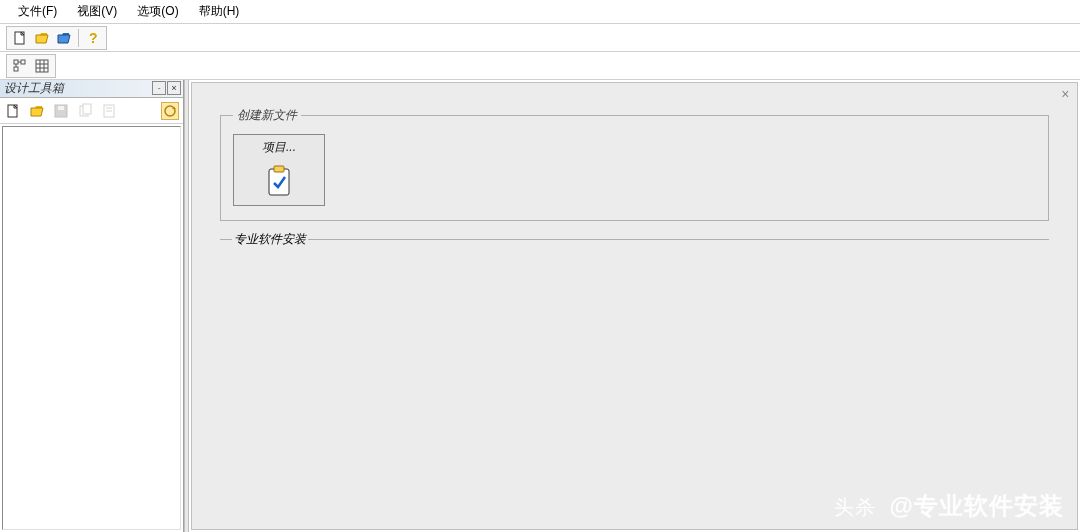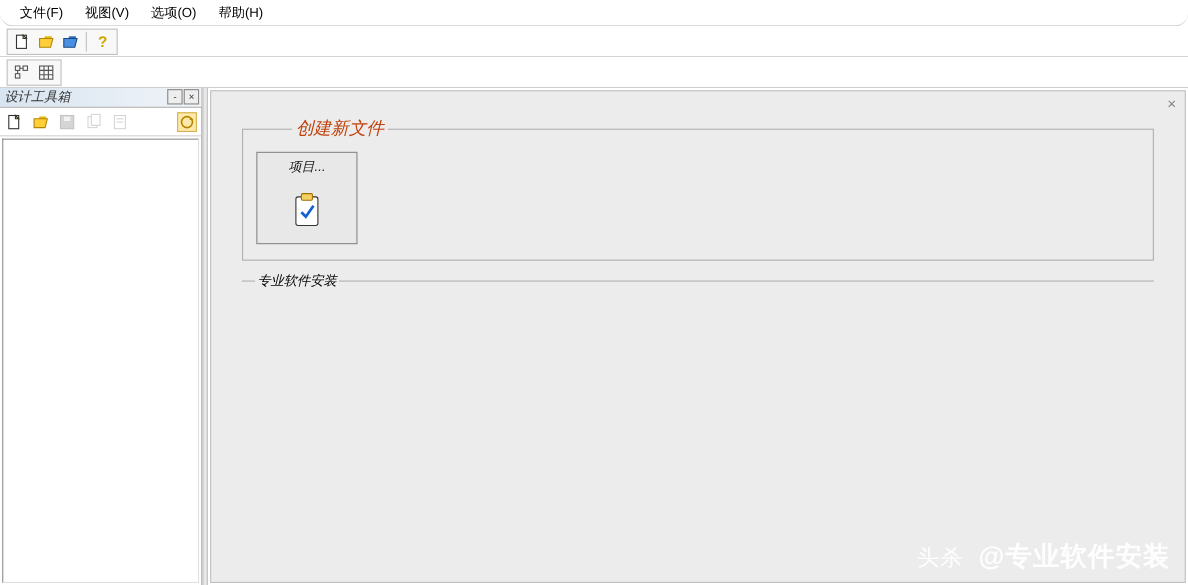--- a/index.html
+++ b/index.html
@@ -16,21 +16,20 @@
   }
 
   
   .menubar {
     height: 24px;
     background: #ffffff;
     border-bottom: 1px solid #d0d0d0;
     display: flex;
     align-items: center;
     padding-left: 8px;
-    border-radius: 12px;
   }
   .menu-item {
     padding: 3px 10px;
     cursor: default;
     color: #000;
   }
 
   
   .toolbar {
     height: 28px;
@@ -160,37 +159,36 @@
     line-height: 14px;
     cursor: default;
   }
 
   fieldset.group {
     border: 1px solid #b0b0b0;
     margin: 24px 28px 10px 28px;
     padding: 10px 12px 14px 12px;
   }
   fieldset.group legend {
-    font-size: 16px;
-    color: #c2410c;
+    font-size: 12px;
+    color: #404040;
     padding: 0 4px;
-    margin-left: 32px;
   }
   fieldset.recent {
     border: 1px solid #b0b0b0;
     border-bottom: none;
     border-left: none;
     border-right: none;
     margin: 6px 28px 0 28px;
     padding: 6px 12px 300px 12px;
   }
 
   .project-btn {
     width: 92px;
-    height: 84px;
+    height: 72px;
     background: #e8e8e8;
     border: 1px solid #888;
     display: flex;
     flex-direction: column;
     align-items: center;
     cursor: default;
   }
   .project-btn .lbl {
     font-size: 12px;
     color: #222;

